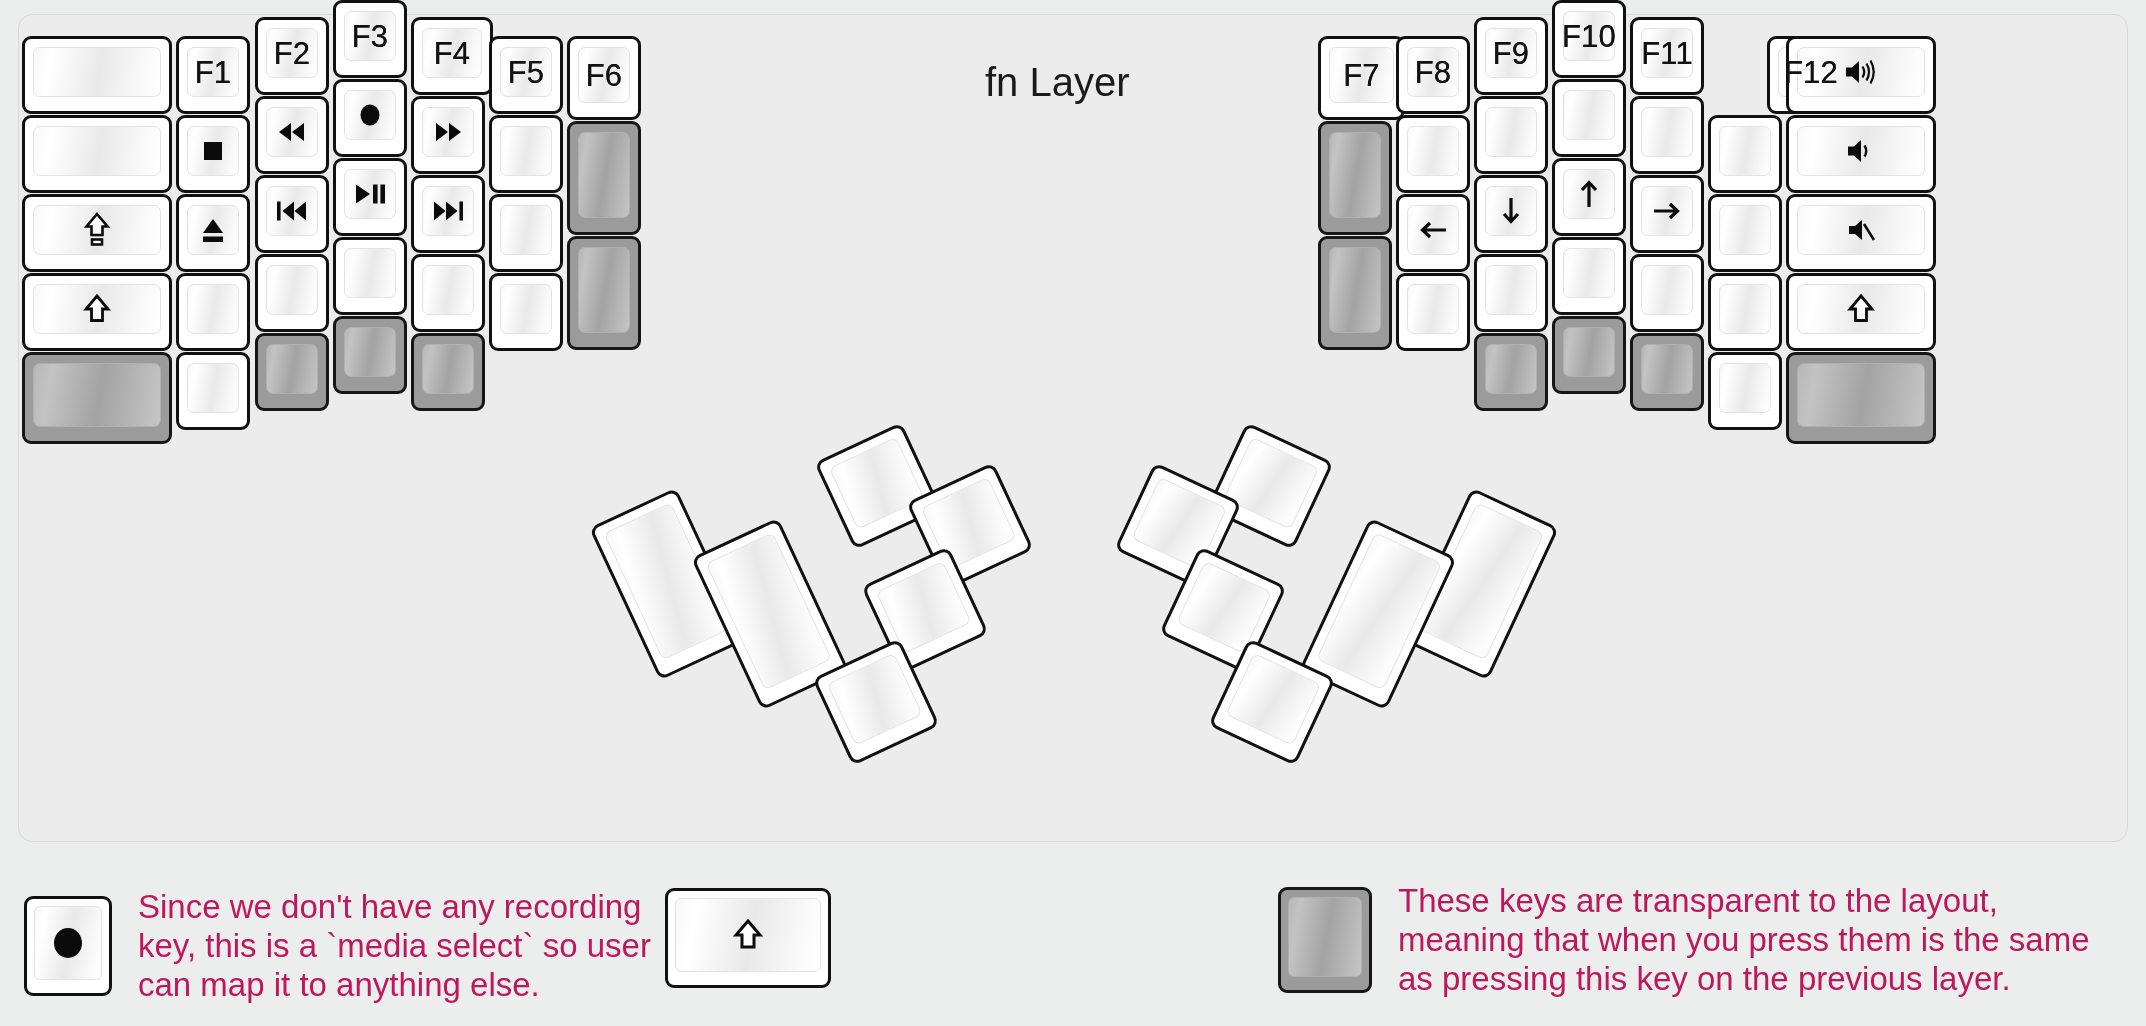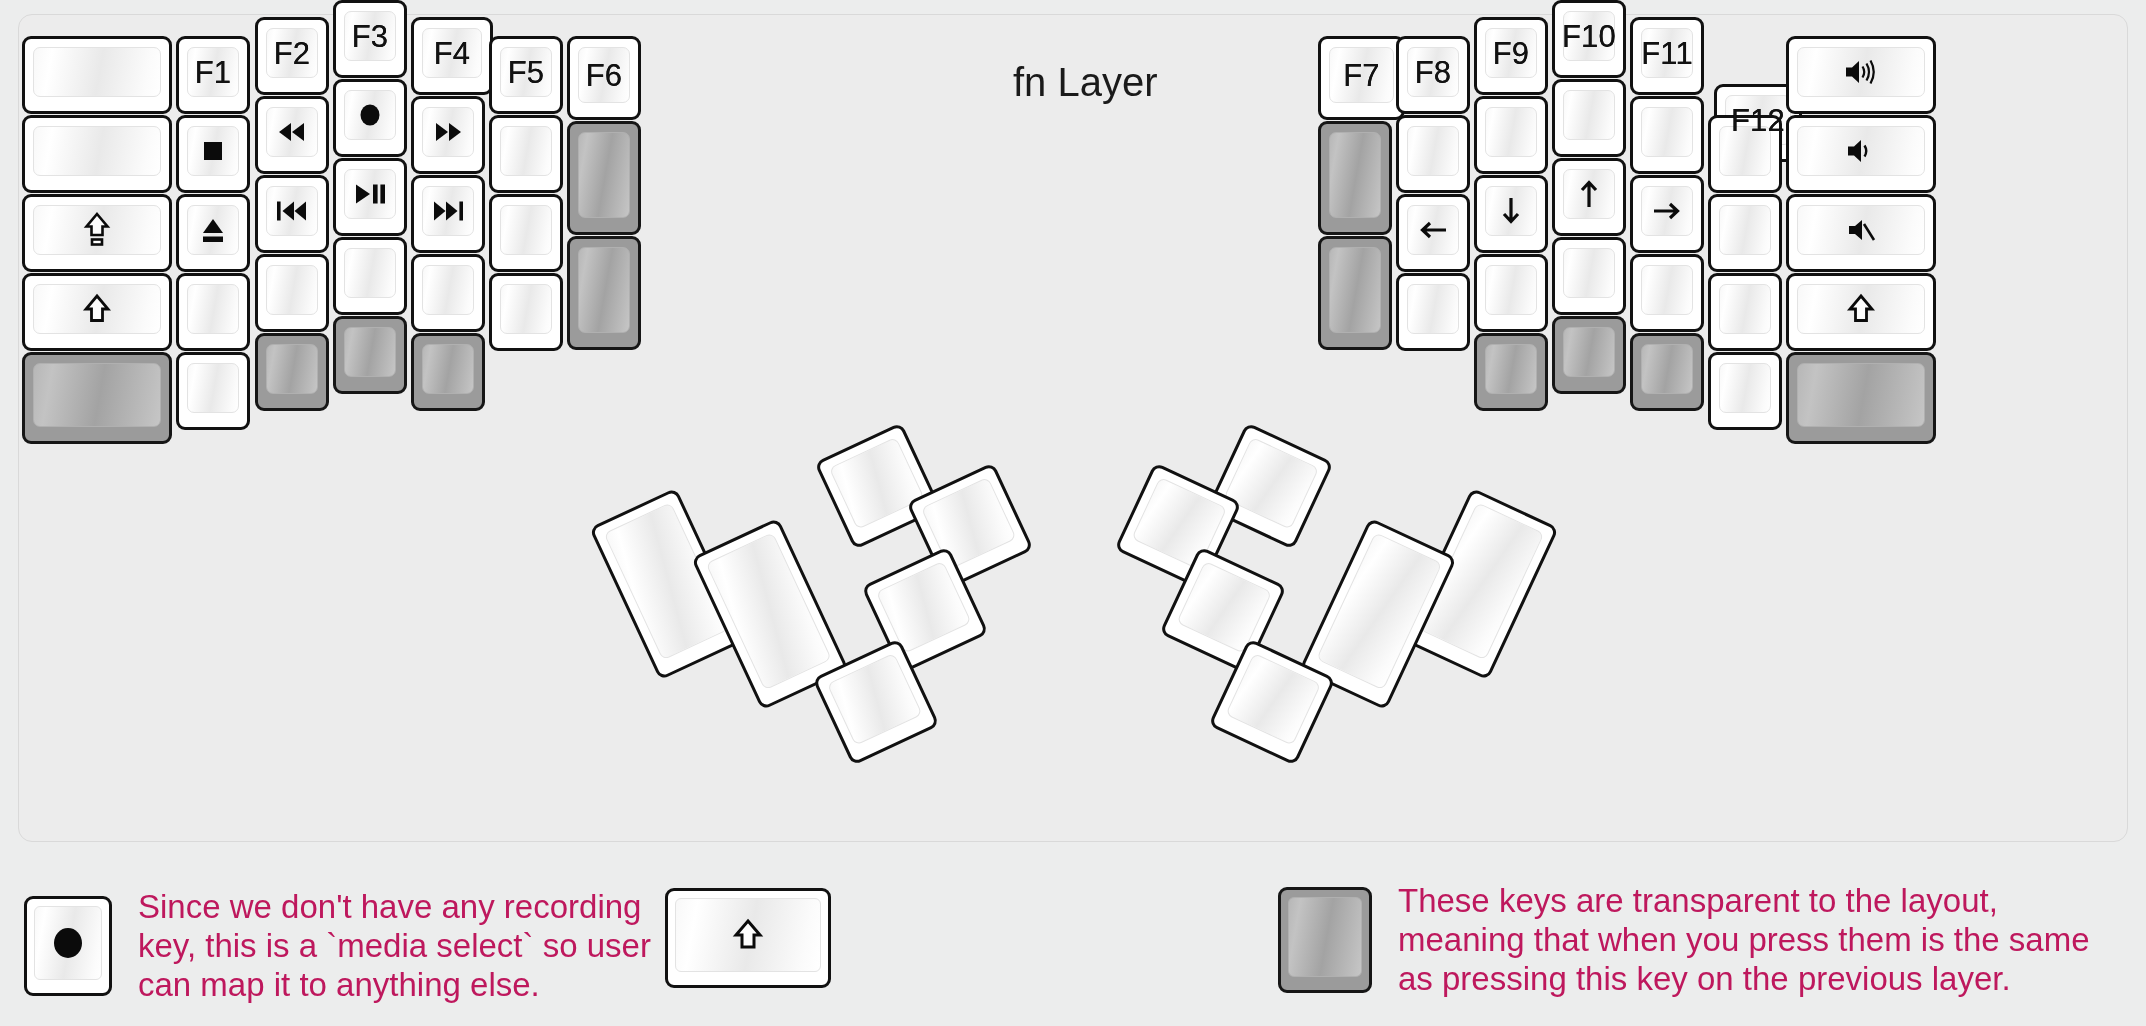--- a/index.html
+++ b/index.html
@@ -84,21 +84,21 @@
     white-space:pre-line;
   }
 </style>
 </head>
 <body>
 
 <div id="root">
 
   <div class="panel"></div>
 
-  <div class="title" style="left:985px;top:60px;margin-left:28px;">fn Layer</div>
+  <div class="title" style="left:985px;top:60px;">fn Layer</div>
 
   <div id="keys">
       <div class="key" style="left: 22px; top: 36px; width: 150px; height: 78px;">
         <div class="inner"></div>
       </div>
       <div class="key" style="left: 22px; top: 115px; width: 150px; height: 78px;">
         <div class="inner"></div>
       </div>
       <div class="key" style="left: 22px; top: 194px; width: 150px; height: 78px;">
         <div class="inner">
@@ -337,21 +337,21 @@
             <path d="M7 20 L30 20 M23 13 L30.5 20 L23 27" fill="none" stroke="#0b0b0b" stroke-width="3.2" stroke-linecap="butt" stroke-linejoin="miter"></path>
           </svg>
         </div>
       </div>
       <div class="key" style="left: 1630px; top: 254px; width: 74px; height: 78px;">
         <div class="inner"></div>
       </div>
       <div class="key trans" style="left: 1630px; top: 333px; width: 74px; height: 78px;">
         <div class="inner"></div>
       </div>
-      <div class="key" style="left: 1714px; top: 36px; width: 88px; height: 78px; margin-top: 48px;">
+      <div class="key" style="left: 1767px; top: 36px; width: 88px; height: 78px;">
         <div class="inner">
           <span class="lbl">F12</span>
         </div>
       </div>
       <div class="key" style="left: 1708px; top: 115px; width: 74px; height: 78px;">
         <div class="inner"></div>
       </div>
       <div class="key" style="left: 1708px; top: 194px; width: 74px; height: 78px;">
         <div class="inner"></div>
       </div>

